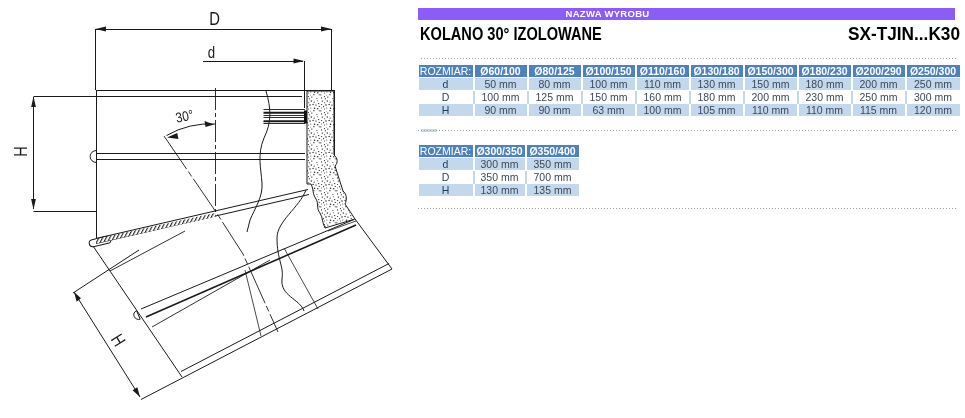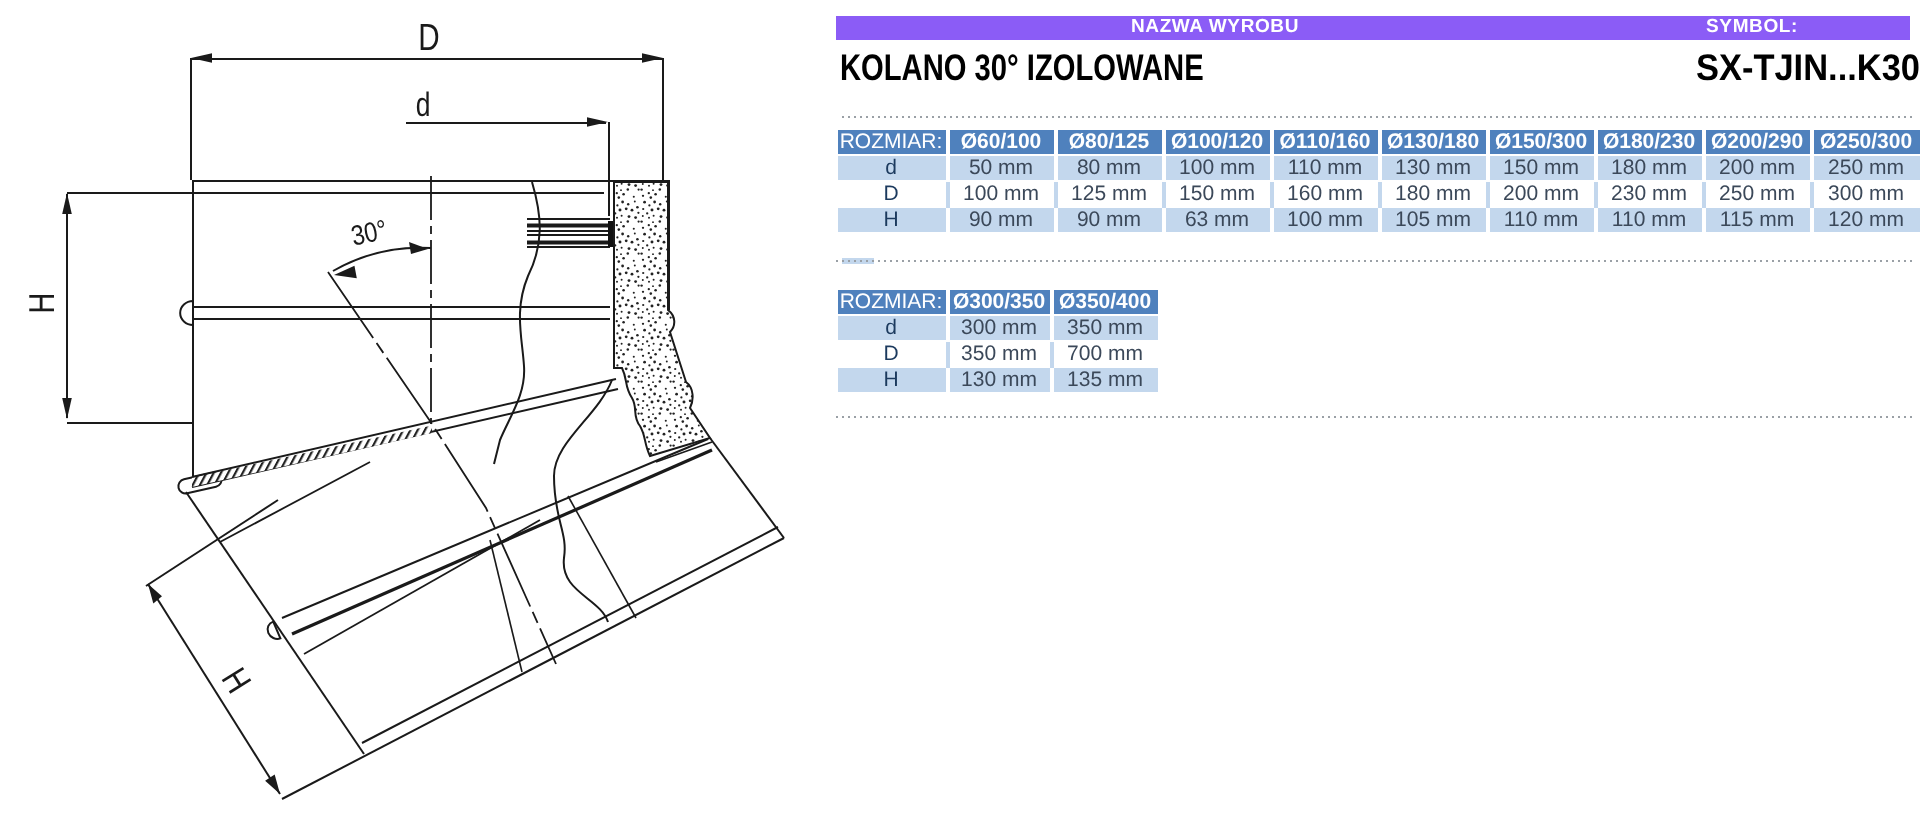--- a/index.html
+++ b/index.html
@@ -147,37 +147,36 @@
   <text x="0" y="0" font-size="19" text-anchor="middle" transform="translate(214.5,25) scale(0.78,1)">D</text>
   <text x="0" y="0" font-size="17" text-anchor="middle" transform="translate(211.5,58) scale(0.78,1)">d</text>
   <text x="0" y="6.5" font-size="18" text-anchor="middle" transform="translate(20.5,151.5) rotate(-90) scale(0.8,1)">H</text>
   <text x="0" y="0" font-size="14" text-anchor="middle" transform="translate(185.5,121) rotate(-12) scale(0.85,1)">30°</text>
   <text x="0" y="6.5" font-size="18" text-anchor="middle" transform="translate(118.5,340) rotate(58) scale(0.8,1)">H</text>
 </g>
 </svg>
 
 <div class="abs bar">
     <div class="c1"><span>NAZWA WYROBU</span></div>
-    <div class="c2"><span>SYMBOL:</span></div>
   </div>
 <div class="abs title" id="t1">KOLANO 30° IZOLOWANE</div>
 <div class="abs sym" id="t2" style="left:848px;">SX-TJIN...K30</div>
 <div class="abs dot" style="left:421px;top:58px;width:537px;"></div>
 
 <table class="abs" style="left:418.5px;top:64.5px;width:541px;">
   <colgroup>
       <col style="width:55px">
       <col span="9" style="width:54px">
     </colgroup>
   <tbody>
       <tr class="hd">
         <td class="lab">ROZMIAR:</td>
         <td>Ø60/100</td>
         <td>Ø80/125</td>
-        <td>Ø100/120</td>
+        <td>Ø100/150</td>
         <td>Ø110/160</td>
         <td>Ø130/180</td>
         <td>Ø150/300</td>
         <td>Ø180/230</td>
         <td>Ø200/290</td>
         <td>Ø250/300</td>
       </tr>
   <tr class="lb">
         <td class="lab">d</td>
         <td>50 mm</td>

